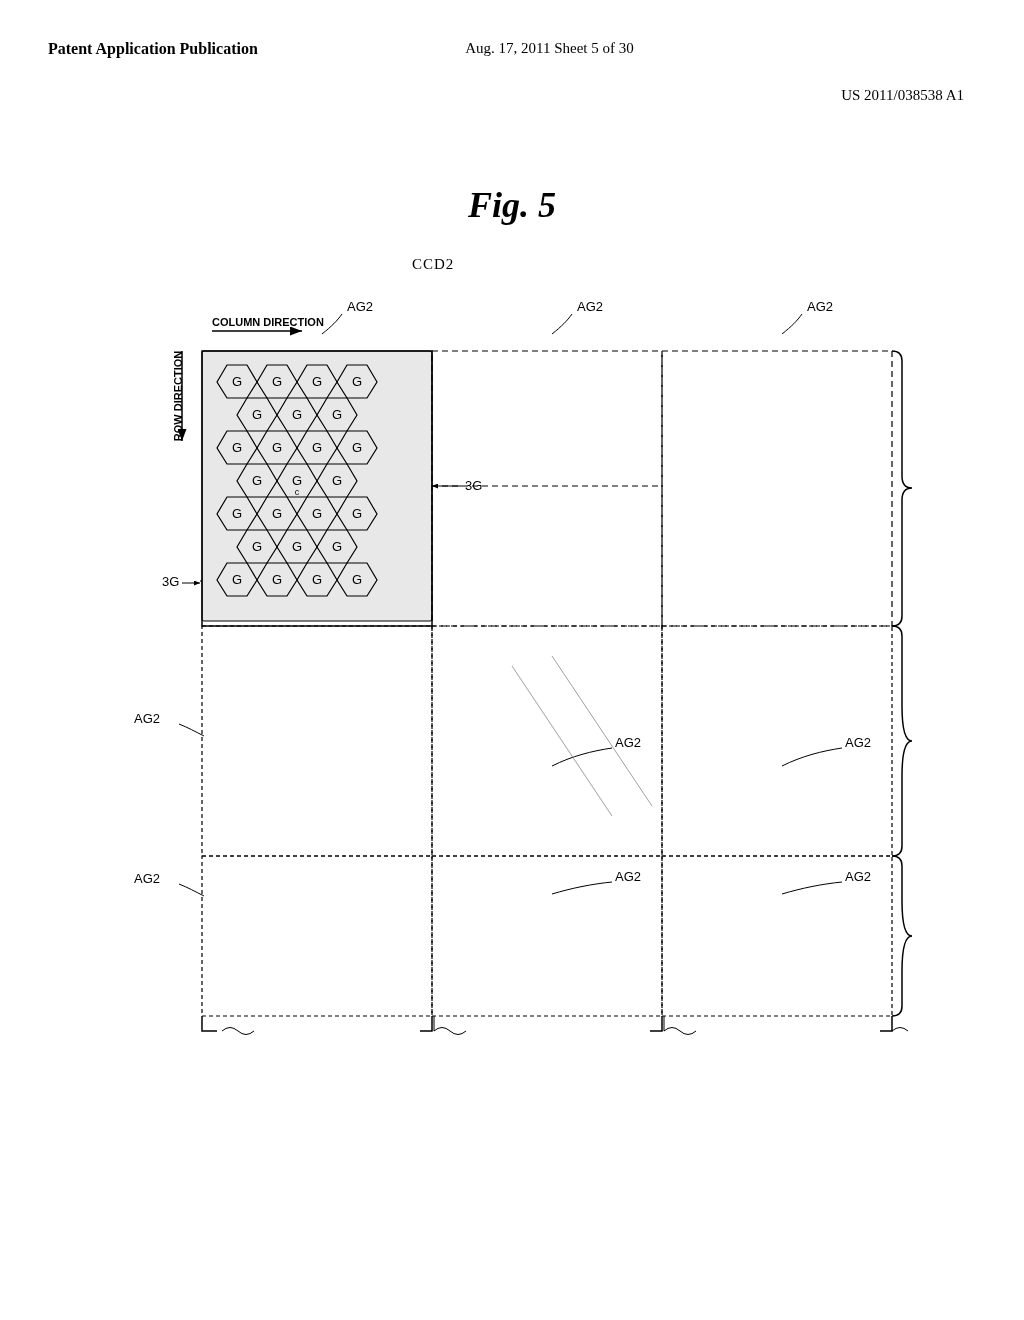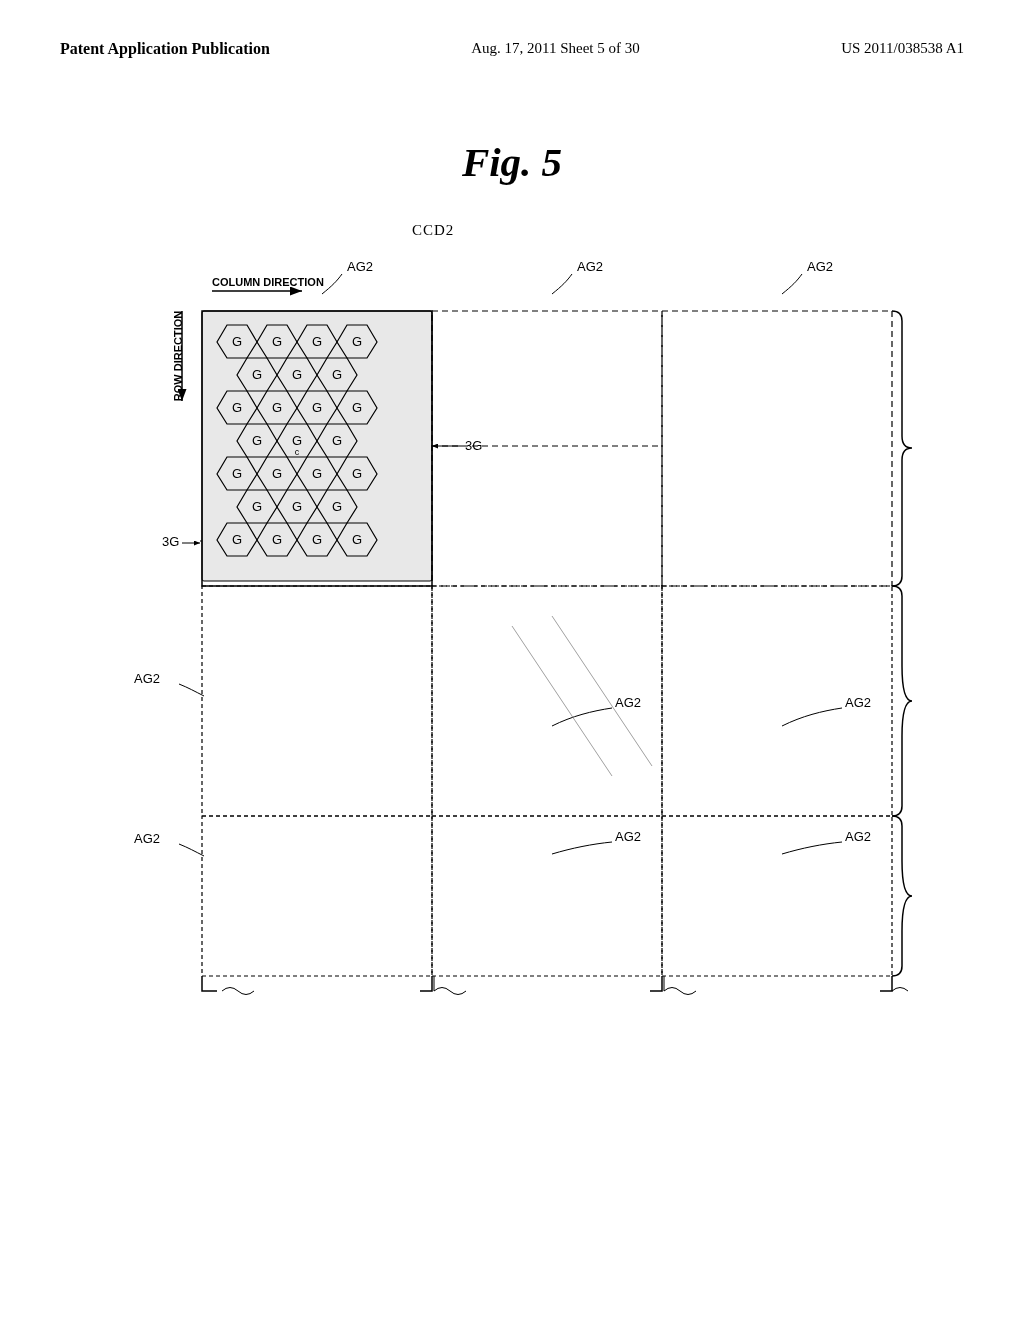--- a/index.html
+++ b/index.html
@@ -9,56 +9,57 @@
       background: #fff;
       font-family: 'Times New Roman', Times, serif;
       position: relative;
       overflow: hidden;
     }
 
     .page-header {
       display: flex;
       justify-content: space-between;
       align-items: flex-start;
-      padding: 40px 60px 0 60px;
+      padding: 40px 60px 0 48px;
       font-size: 15px;
     }
 
     .header-left {
       font-weight: bold;
       font-size: 16px;
     }
 
     .header-center {
       text-align: center;
       font-size: 15px;
     }
 
     .header-right {
       font-size: 15px;
+      margin-top: 47px;
     }
 
     .fig-title {
       text-align: center;
       margin-top: 80px;
-      font-size: 41px;
+      font-size: 36px;
       font-style: italic;
       font-weight: bold;
     }
 
     .diagram-area {
       position: relative;
       margin: 30px auto 0 auto;
       width: 860px;
       height: 980px;
     }
 
     .ccd2-label {
       position: absolute;
-      top: 6px;
+      top: 0px;
       left: 330px;
       font-size: 15px;
       letter-spacing: 1px;
     }
 
     
     .diagram-svg {
       position: absolute;
       top: 20px;
       left: 0px;

